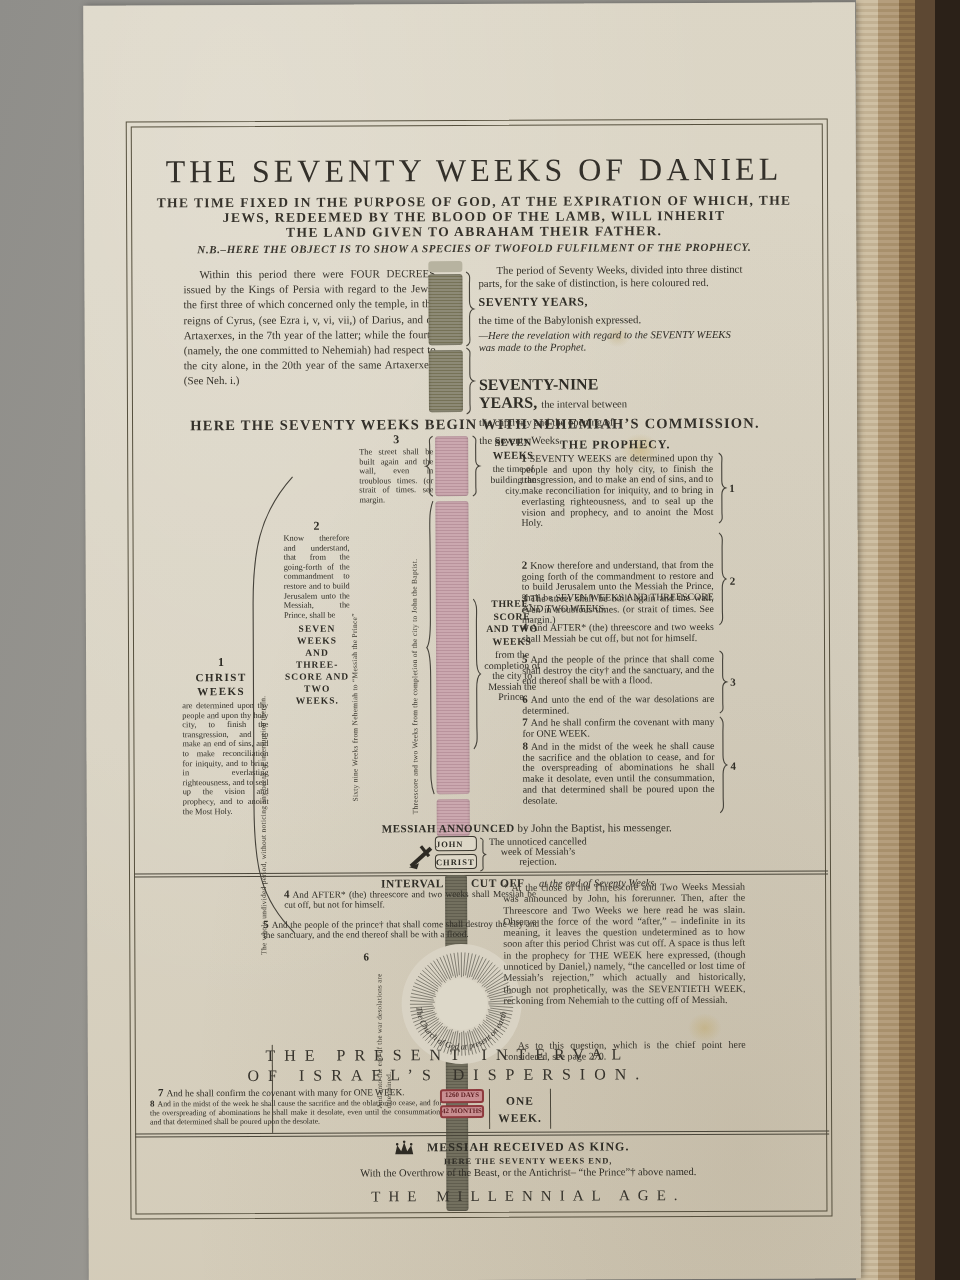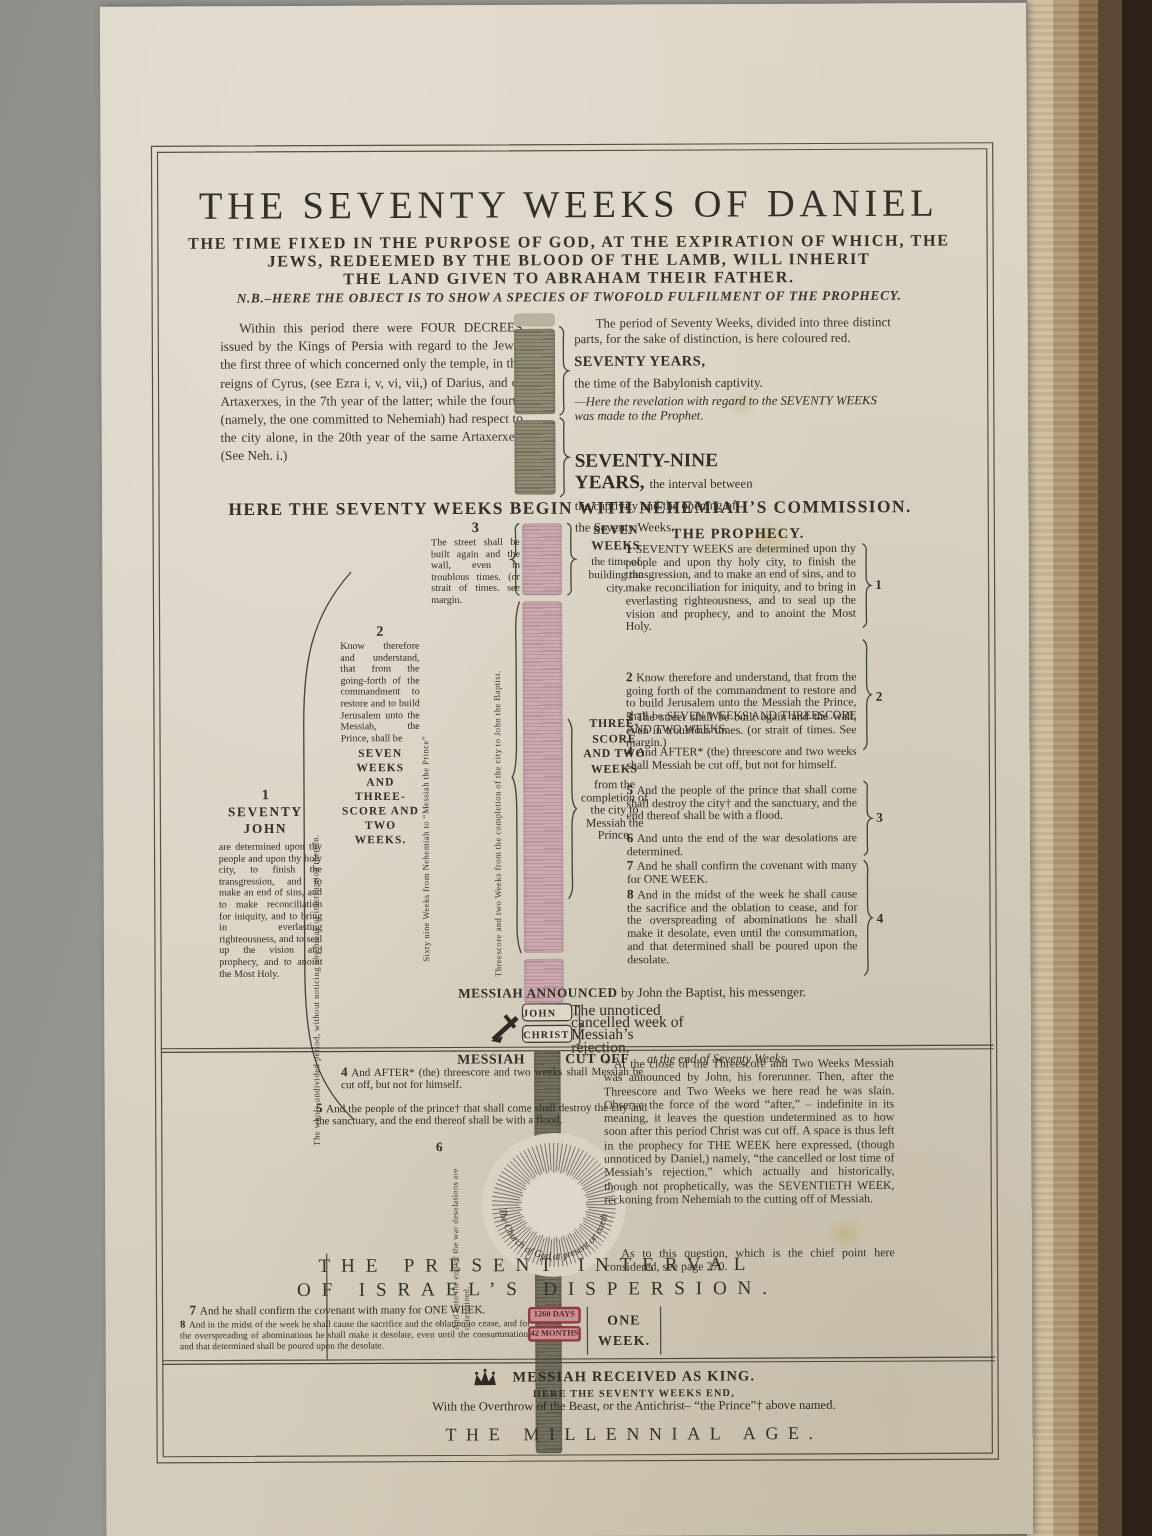--- a/index.html
+++ b/index.html
@@ -82,21 +82,21 @@
       <path d="M2,0 C8,4 6,8 6,16 L6,40 C6,47 8,49 11,50 C8,51 6,53 6,60 L6,84 C6,92 8,96 2,100"></path>
     </svg>
   <svg class="brace" style="left:380px;top:344px;width:10px;height:66px;" viewBox="0 0 12 100" preserveAspectRatio="none">
       <path d="M2,0 C8,4 6,8 6,16 L6,40 C6,47 8,49 11,50 C8,51 6,53 6,60 L6,84 C6,92 8,96 2,100"></path>
     </svg>
 
   <div class="abs" style="left:394px;top:260px;width:264px;">
     <div class="para" style="font-size:10.8px;line-height:12.6px;text-indent:18px;">The period of Seventy Weeks, divided into three distinct parts, for the sake of distinction, is here coloured red.</div>
     <div style="margin-top:3px;">
       <span class="bld" style="font-size:12px;letter-spacing:.5px;">SEVENTY YEARS,</span><br>
-      <span style="font-size:10.8px;line-height:12px;">the time of the Babylonish captivity.</span>
+      <span style="font-size:10.8px;line-height:12px;">the time of the Babylonish expressed.</span>
     </div>
     <div class="ital" style="font-size:10.6px;line-height:12px;margin-top:2px;">—Here the revelation with regard to the SEVENTY WEEKS was made to the Prophet.</div>
     <div style="margin-top:22px;width:150px;">
       <span class="bld" style="font-size:16px;">SEVENTY-NINE YEARS,</span>
       <span style="font-size:10.6px;line-height:11.8px;">the interval between the captivity and the opening of the Seventy Weeks.</span>
     </div>
   </div>
 
   <div class="abs head2" style="left:60px;top:412px;width:660px;">HERE THE SEVENTY WEEKS BEGIN WITH NEHEMIAH’S COMMISSION.</div>
 
@@ -122,21 +122,21 @@
   </div>
 
   <div class="abs" style="left:198px;top:514px;width:66px;">
     <span class="colnum">2</span>
     <div class="smalltxt">Know therefore and understand, that from the going-forth of the commandment to restore and to build Jerusalem unto the Messiah, the Prince, shall be</div>
     <div class="emph" style="margin-top:3px;">SEVEN WEEKS AND THREE-SCORE AND TWO WEEKS.</div>
   </div>
 
   <div class="abs" style="left:88px;top:650px;width:94px;">
     <span class="colnum">1</span>
-    <div class="ctr bld" style="font-size:11px;letter-spacing:1.5px;line-height:14px;">SEVENTY JOHN</div>
+    <div class="ctr bld" style="font-size:11px;letter-spacing:1.5px;line-height:14px;">CHRIST WEEKS</div>
     <div class="smalltxt" style="margin-top:3px;padding-left:8px;">are determined upon thy people and upon thy holy city, to finish the transgression, and to make an end of sins, and to make reconciliation for iniquity, and to bring in everlasting righteousness, and to seal up the vision and prophecy, and to anoint the Most Holy.</div>
   </div>
 
   <svg class="brace" style="left:160px;top:470px;width:50px;height:460px;" viewBox="0 0 55 460" preserveAspectRatio="none">
       <path d="M52,2 C14,40 8,80 8,130 L8,330 C8,390 14,424 52,458"></path>
     </svg>
 
   <div class="vtext" style="left:172px;top:505px;height:445px;">The whole undivided period, without noticing any break or interruption therein.</div>
   <div class="vtext" style="left:264px;top:502px;height:295px;">Sixty nine Weeks from Nehemiah to “Messiah the Prince”</div>
   <div class="vtext" style="left:324px;top:502px;height:308px;">Threescore and two Weeks from the completion of the city to John the Baptist.</div>
@@ -186,27 +186,27 @@
     <path d="M14,4 L22,14" stroke="#2e2b24" stroke-width="3.2"></path>
     <path d="M2,25 L12,21 L10,27 Z" fill="#2e2b24"></path>
   </svg>
   <div class="abs" style="left:348px;top:832px;width:42px;">
     <div class="boxlbl">JOHN</div>
     <div class="boxlbl" style="margin-top:3px;">CHRIST</div>
   </div>
   <svg class="brace" style="left:392px;top:834px;width:8px;height:33px;" viewBox="0 0 12 100" preserveAspectRatio="none">
       <path d="M2,0 C8,4 6,8 6,16 L6,40 C6,47 8,49 11,50 C8,51 6,53 6,60 L6,84 C6,92 8,96 2,100"></path>
     </svg>
-  <div class="abs" style="left:389px;top:833px;width:98px;font-size:13px;line-height:10.2px;">The unnoticed cancelled week of Messiah’s rejection.</div>
+  <div class="abs" style="left:402px;top:833px;width:98px;font-size:10px;line-height:10.2px;text-align:center;">The unnoticed cancelled week of Messiah’s rejection.</div>
 
   <div class="rule" style="left:47px;top:868px;width:694px;"></div>
 
   <div class="bar dark" style="left:358px;top:871px;width:22px;height:336px;"></div>
 
-  <div class="abs bld" style="left:294px;top:873px;font-size:11.5px;letter-spacing:.5px;">MESSIAH</div>
+  <div class="abs bld" style="left:294px;top:873px;font-size:11.5px;letter-spacing:.5px;">INTERVAL</div>
   <div class="abs bld" style="left:384px;top:873px;font-size:11.5px;letter-spacing:.5px;">CUT OFF</div>
   <div class="abs ital" style="left:452px;top:873.5px;font-size:10.5px;">at the end of Seventy Weeks</div>
 
   <div class="abs" style="left:197px;top:884px;width:252px;font-size:9.3px;line-height:10.4px;text-align:justify;">
     <span class="pnum">4</span><span>And AFTER* (the) threescore and two weeks shall Messiah be cut off, but not for himself.</span>
   </div>
   <div class="abs" style="left:176px;top:914px;width:276px;font-size:9.3px;line-height:10.4px;text-align:justify;">
     <span class="pnum">5</span><span>And the people of the prince† that shall come shall destroy the city and the sanctuary, and the end thereof shall be with a flood.</span>
   </div>
   <div class="abs pnum" style="left:276px;top:946px;">6</div>

